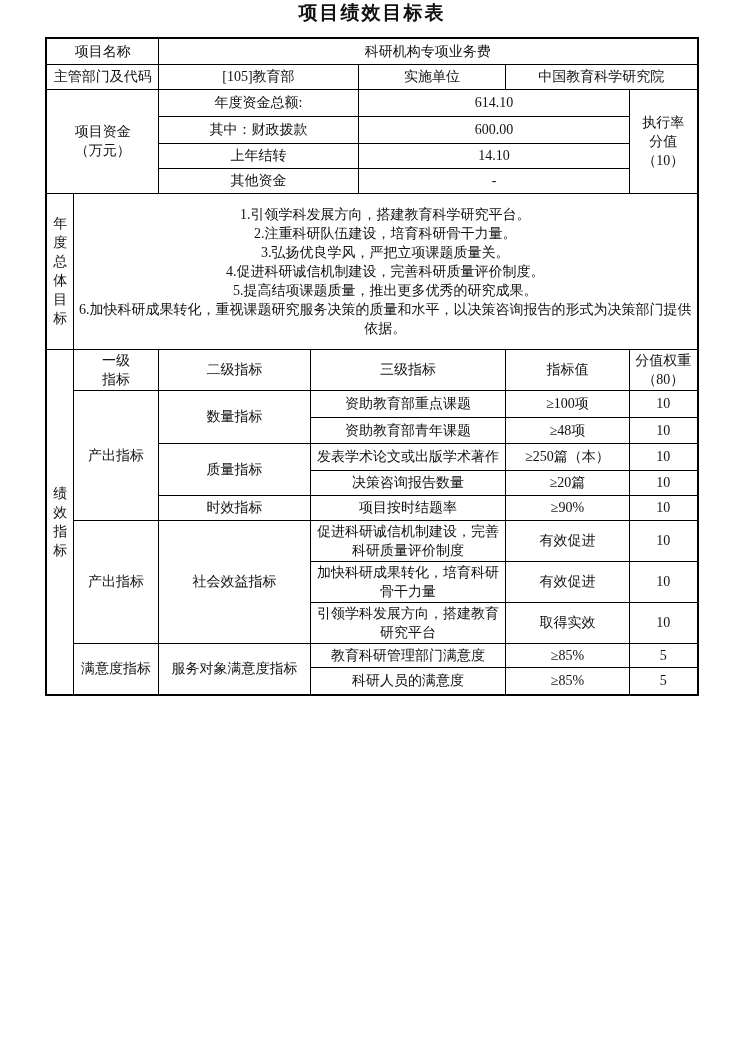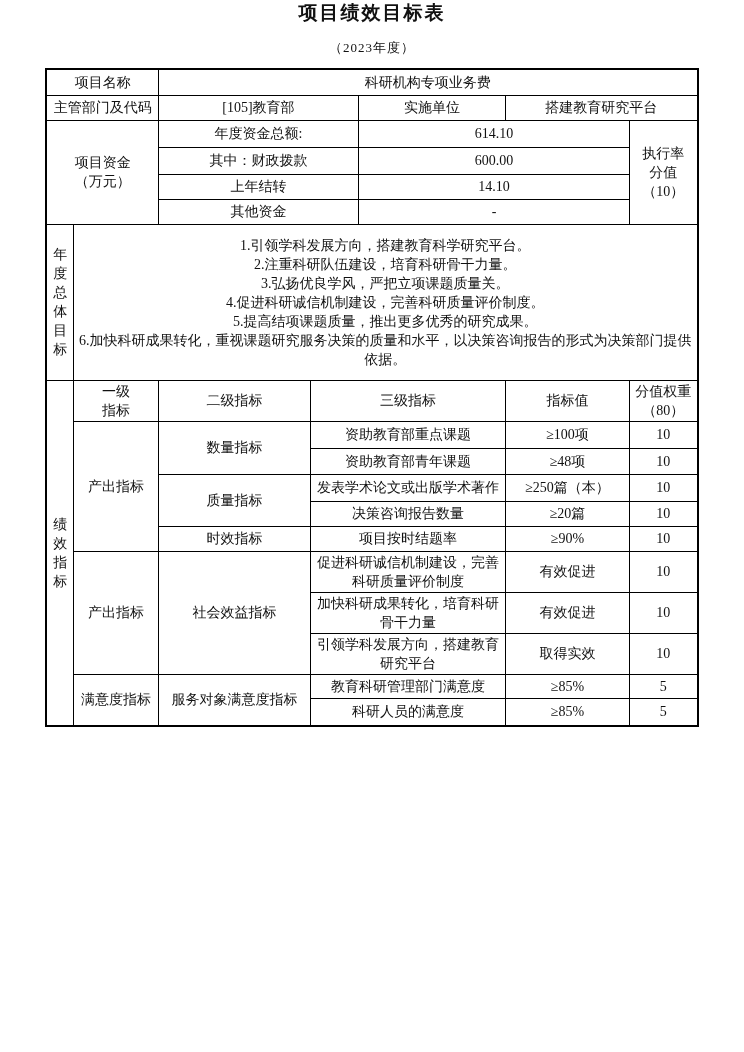--- a/index.html
+++ b/index.html
@@ -67,21 +67,20 @@
     text-align: center;
     font-size: 12px;
   }
 </style>
 </head>
 <body>
 
 <div class="sheet">
 
   <h1 class="doc-title">项目绩效目标表</h1>
-  <div class="doc-subtitle">（2023年度）</div>
 
   <table class="main">
     <colgroup>
       <col style="width:27px">
         <col style="width:85px">
         <col style="width:152px">
       <col style="width:48px">
         <col style="width:147px">
         <col style="width:124px">
         <col style="width:68px">
@@ -90,21 +89,21 @@
 
       <tr style="height:26px">
         <td colspan="2">项目名称</td>
         <td colspan="5">科研机构专项业务费</td>
       </tr>
 
       <tr style="height:25px">
         <td colspan="2">主管部门及代码</td>
         <td colspan="2">[105]教育部</td>
         <td>实施单位</td>
-        <td colspan="2">搭建教育研究平台</td>
+        <td colspan="2">中国教育科学研究院</td>
       </tr>
 
       <tr style="height:27px">
         <td colspan="2" rowspan="4" class="pre">项目资金
 （万元）</td>
         <td colspan="2" class="fl0">年度资金总额:</td>
         <td colspan="2" class="num">614.10</td>
         <td rowspan="4" class="pre">执行率
 分值
 （10）</td>

